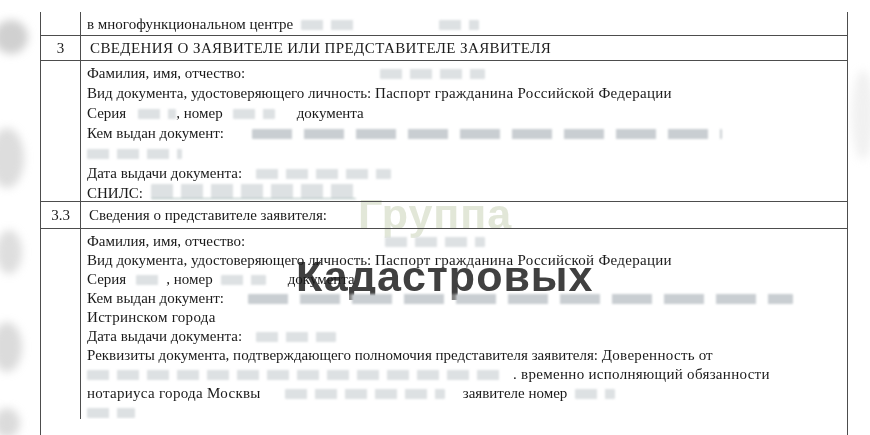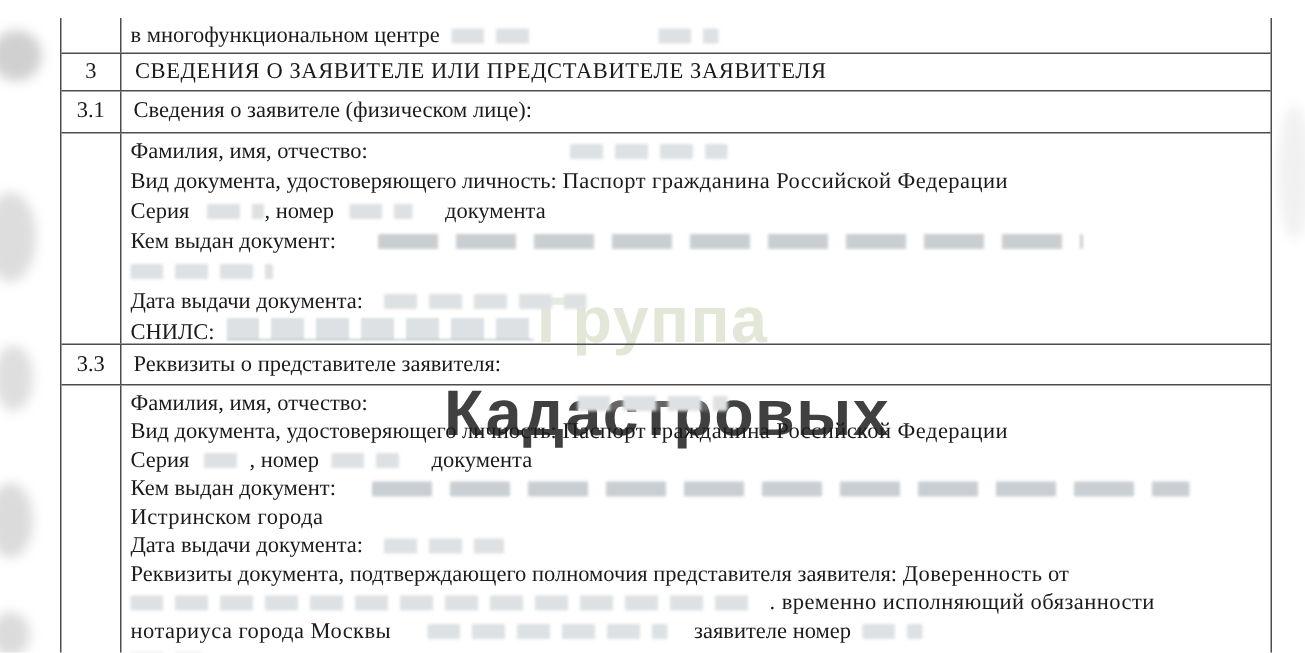--- a/index.html
+++ b/index.html
@@ -73,41 +73,37 @@
     <div class="cell">
         <div class="line"><span>в многофункциональном центре</span><span class="rx light" style="width: 58px; margin-left: 8px;"></span><span class="rx light" style="width: 40px; margin-left: 80px;"></span></div>
       </div>
   </div>
 
   <div class="row r-s3">
     <div class="num">3</div>
     <div class="cell">СВЕДЕНИЯ О ЗАЯВИТЕЛЕ ИЛИ ПРЕДСТАВИТЕЛЕ ЗАЯВИТЕЛЯ</div>
   </div>
 
-  <div class="row r-s31">
-    <div class="num">3.1</div>
-    <div class="cell">Сведения о заявителе (физическом лице):</div>
-  </div>
 
   <div class="row r-a">
     <div class="num"></div>
     <div class="cell">
         <div class="line"><span>Фамилия, имя, отчество:</span><span class="rx light" style="width: 105px; margin-left: 135px;"></span></div>
         <div class="line"><span>Вид документа, удостоверяющего личность: </span><span class="b">Паспорт гражданина Российской Федерации</span></div>
         <div class="line"><span>Серия</span><span class="rx light" style="width: 38px; margin-left: 12px;"></span><span>, номер</span><span class="rx light" style="width: 42px; margin-left: 10px;"></span><span style="margin-left: 22px;">документа</span></div>
         <div class="line"><span>Кем выдан документ:</span><span class="rx mid" style="width: 470px; margin-left: 28px;"></span></div>
         <div class="line"><span class="rx light" style="width: 95px;"></span></div>
         <div class="line"><span>Дата выдачи документа:</span><span class="rx light" style="width: 135px; margin-left: 14px;"></span></div>
         <div class="line"><span>СНИЛС:</span><span class="rx light ul" style="width: 205px; margin-left: 8px;"></span></div>
       </div>
   </div>
 
   <div class="row r-s33">
     <div class="num">3.3</div>
-    <div class="cell">Реквизиты о представителе заявителя:</div>
+    <div class="cell">Сведения о представителе заявителя:</div>
   </div>
 
   <div class="row r-r">
     <div class="num"></div>
     <div class="cell">
         <div class="line"><span>Фамилия, имя, отчество:</span><span class="rx light" style="width: 100px; margin-left: 140px;"></span></div>
         <div class="line"><span>Вид документа, удостоверяющего личность: </span><span class="b">Паспорт гражданина Российской Федерации</span></div>
         <div class="line"><span>Серия</span><span class="rx light" style="width: 30px; margin-left: 10px;"></span><span>, номер</span><span class="rx light" style="width: 45px; margin-left: 8px;"></span><span style="margin-left: 22px;">документа</span></div>
         <div class="line"><span>Кем выдан документ:</span><span class="rx mid" style="width: 545px; margin-left: 24px;"></span></div>
         <div class="line"><span class="b">Истринском города</span></div>

